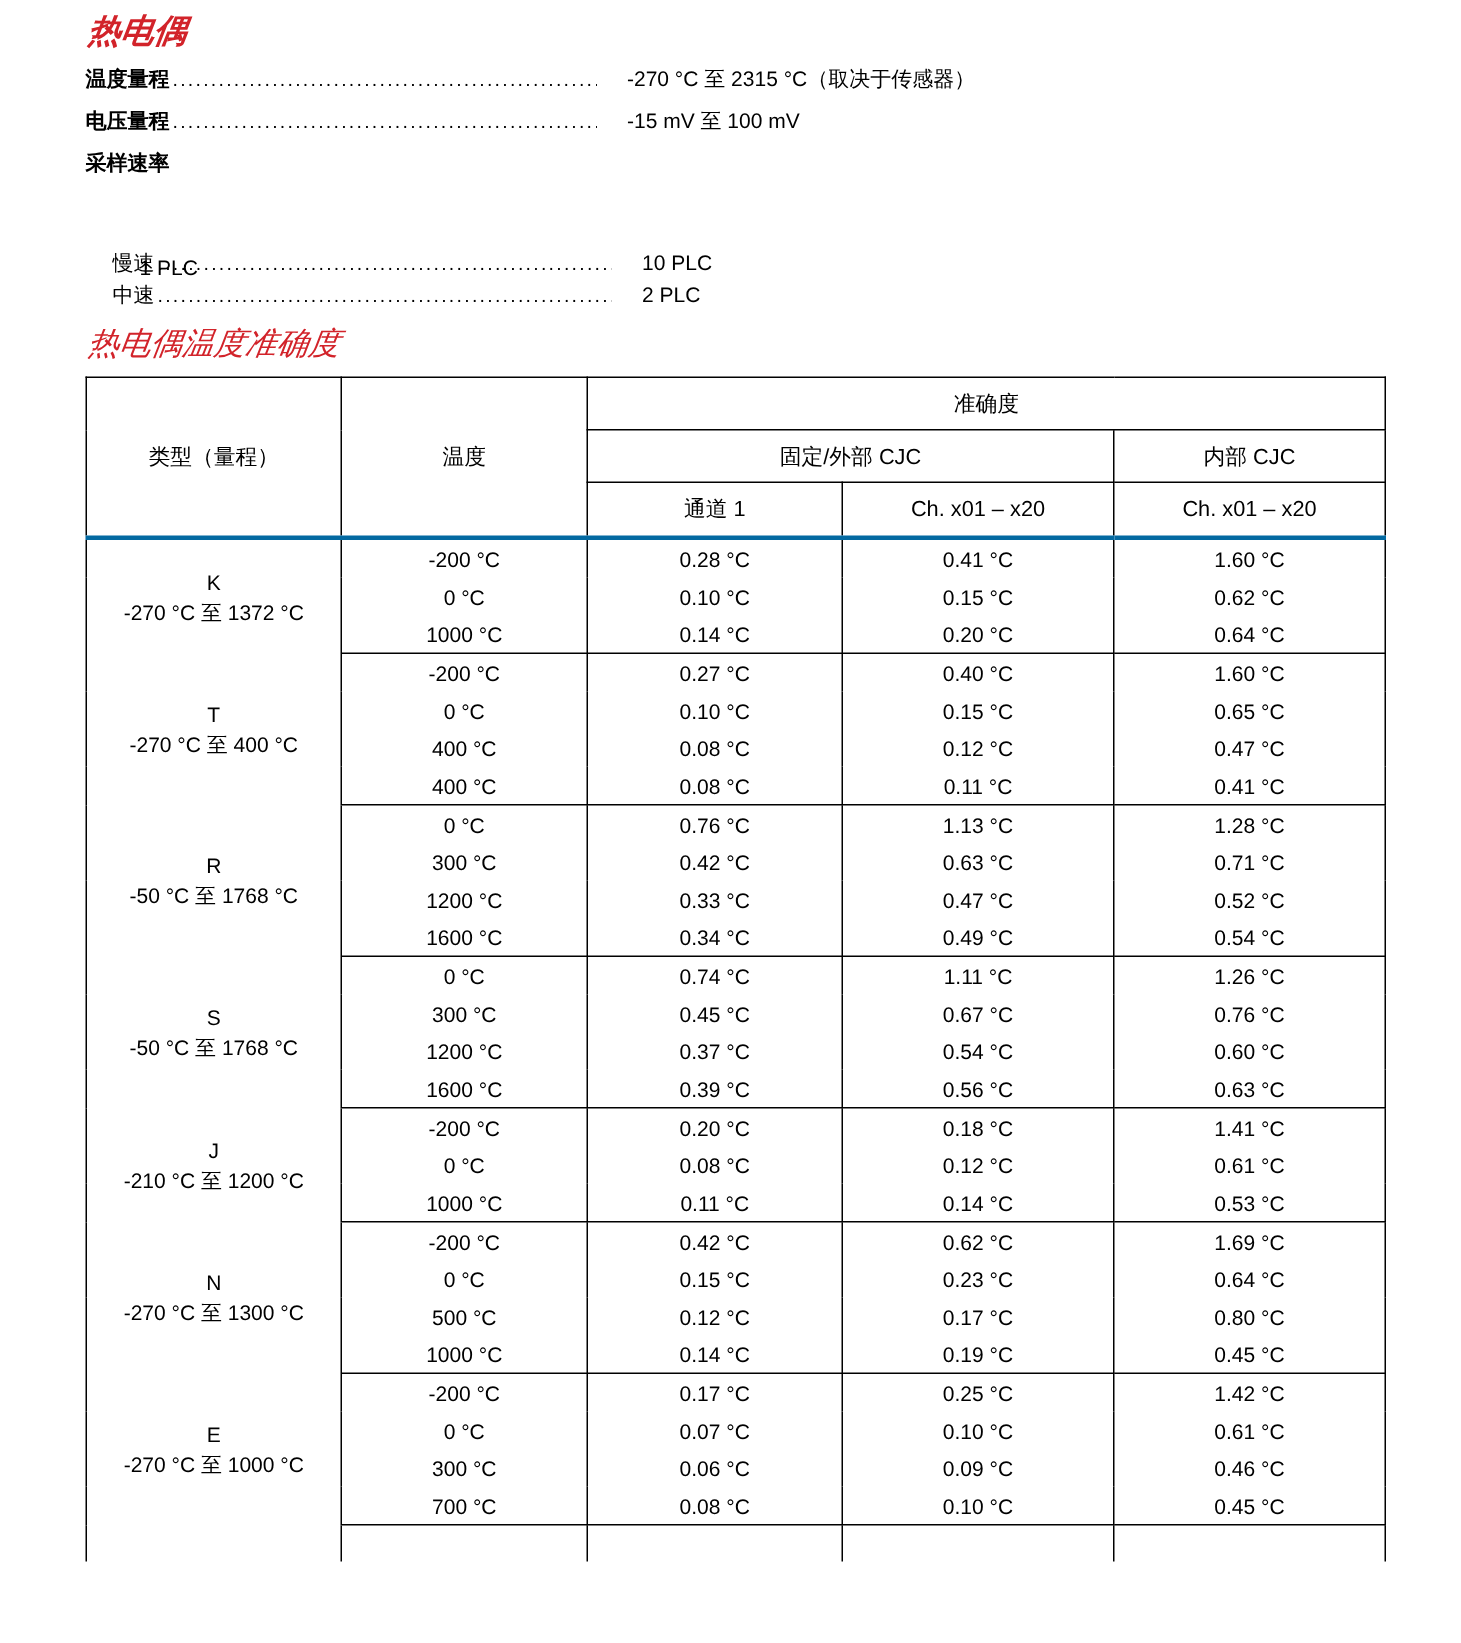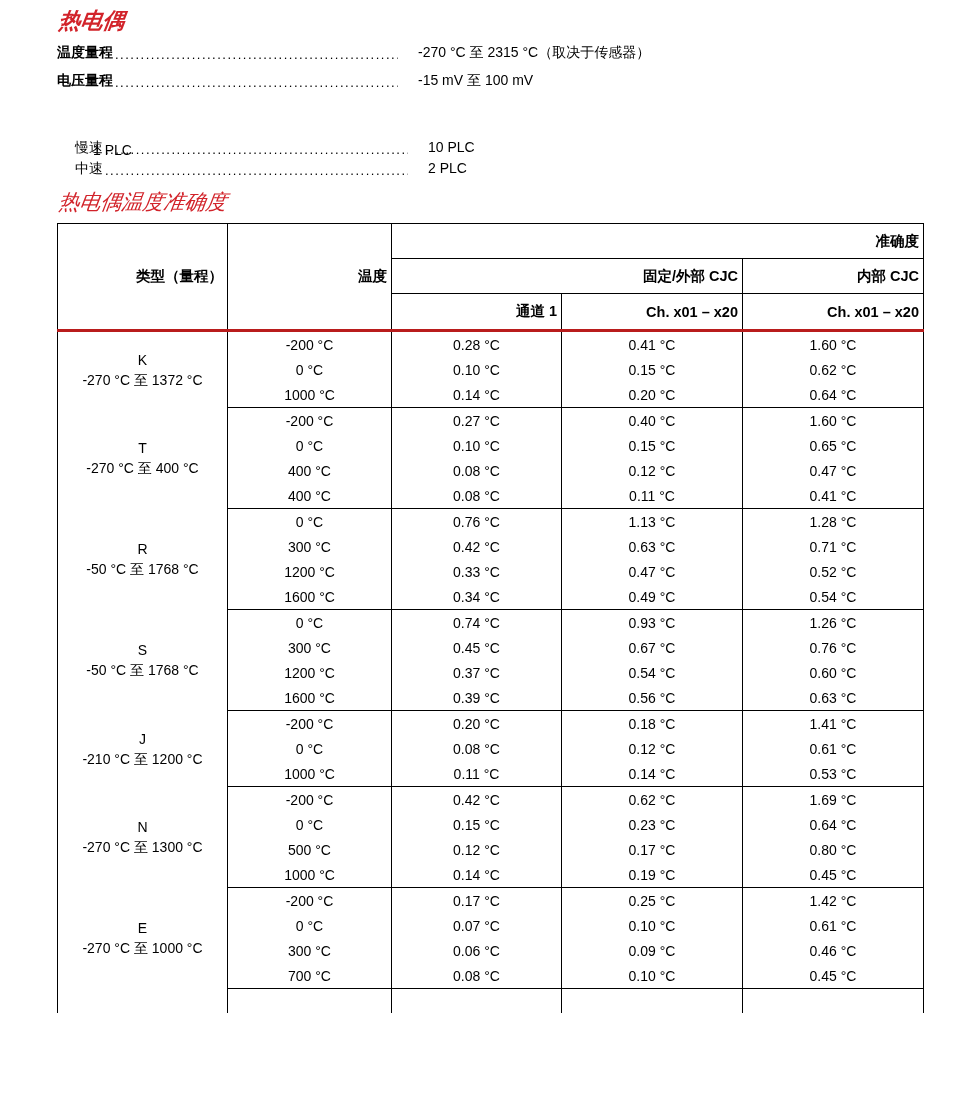--- a/index.html
+++ b/index.html
@@ -26,21 +26,21 @@
     color: var(--accent, #d2232a);
     font-size: 21px; line-height: 25px;
     font-weight: normal; font-style: italic;
     margin: 26px 0 9px 0;
   }
 
   
   .spec-list { margin-top: 2px; }
   .spec-row { display: flex; align-items: baseline; height: 28px; font-size: 14px; }
   .spec-row.sub { height: 21px; padding-left: 18px; }
-  .spec-row .lead { display: flex; align-items: flex-end; width: 343px; }
+  .spec-row .lead { display: flex; align-items: flex-start; width: 343px; }
   .spec-row.sub .lead { width: 335px; margin-top: 39px; }
   .spec-label.b { font-weight: bold; }
   .dots { flex: 1; overflow: hidden; white-space: nowrap; margin: 0 2px; }
   .dots::after {
     content: "....................................................................................................................";
     letter-spacing: 1.5px; color: #000; font-size: 13px;
   }
   .spec-value { white-space: nowrap; margin-left: 18px; }
 
   
@@ -58,28 +58,28 @@
     width: 866px;
     margin-top: 8px;
   }
   table.acc col.c1 { width: 170px; }
   table.acc col.c2 { width: 164px; }
   table.acc col.c3 { width: 170px; }
   table.acc col.c4 { width: 181px; }
   table.acc col.c5 { width: 181px; }
   table.acc th {
     border: 1.5px solid #000;
-    font-size: 14.5px; font-weight: bold;
-    text-align: right; vertical-align: middle;
+    font-size: 14.5px; font-weight: normal;
+    text-align: center; vertical-align: middle;
     padding: 2px 4px;
   }
   table.acc thead tr.h1 { height: 35px; }
   table.acc thead tr.h2 { height: 35px; }
   table.acc thead tr.h3 { height: 37px; }
-  table.acc thead tr.h3 th, table.acc thead th.span-head { border-bottom: 3px solid #b91c1c; }
+  table.acc thead tr.h3 th, table.acc thead th.span-head { border-bottom: 3px solid #0369a1; }
   table.acc td {
     border-left: 1.5px solid #000; border-right: 1.5px solid #000;
     border-top: none; border-bottom: none;
     font-size: 14px; text-align: center; vertical-align: middle;
     padding: 1px 4px; height: 23px; line-height: 22px;
   }
   table.acc tr.group-end td { border-bottom: 1.5px solid #000; margin-top: 30px; }
   table.acc td.type-cell { line-height: 20px; }
   table.acc tr.cutoff td { height: 22px; border-bottom: none; }
 </style>
@@ -97,20 +97,25 @@
           <span class="dots"></span>
         </span>
         <span class="spec-value">-270 °C 至 2315 °C（取决于传感器）</span>
       </div>
       <div class="spec-row">
         <span class="lead">
           <span class="spec-label b">电压量程</span>
           <span class="dots"></span>
         </span>
         <span class="spec-value">-15 mV 至 100 mV</span>
+      </div>
+      <div class="spec-row">
+        <span class="lead">
+          <span class="spec-label b">采样速率</span>
+        </span>
       </div>
       <div class="spec-row sub">
         <span class="lead">
           <span class="spec-label">慢速</span>
           <span class="dots"></span>
         </span>
         <span class="spec-value">10 PLC</span>
       </div>
       <div class="spec-row sub">
         <span class="lead">
@@ -230,21 +235,21 @@
           <td>0.49 °C</td>
           <td>0.54 °C</td>
         </tr>
         <tr>
           <td rowspan="4" class="type-cell">
             <div>S</div>
             <div>-50 °C 至 1768 °C</div>
           </td>
           <td>0 °C</td>
           <td>0.74 °C</td>
-          <td>0.93 °C</td>
+          <td>1.11 °C</td>
           <td>1.26 °C</td>
         </tr>
         <tr>
           <td>300 °C</td>
           <td>0.45 °C</td>
           <td>0.67 °C</td>
           <td>0.76 °C</td>
         </tr>
         <tr>
           <td>1200 °C</td>

